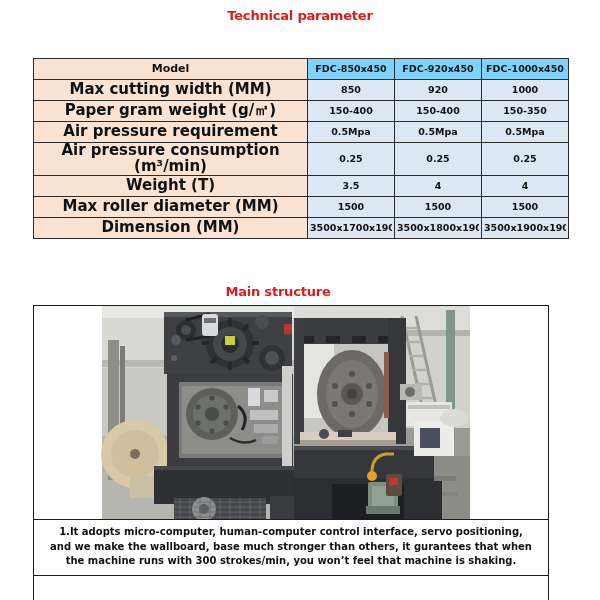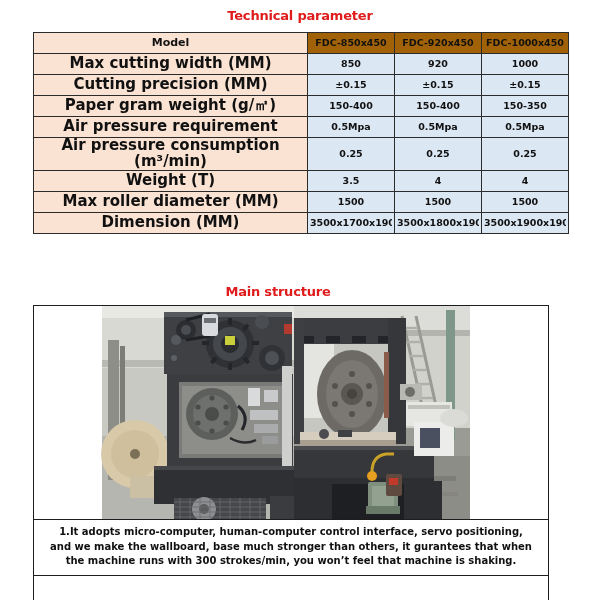--- a/index.html
+++ b/index.html
@@ -37,20 +37,21 @@
     position: absolute;
     left: 33px;
     top: 32px;
     width: 516px;
   }
   table.spec {
     border-collapse: collapse;
     width: 516px;
     table-layout: fixed;
     border: 1.5px solid #2b2b2b;
+    margin-top: 26px;
   }
   table.spec td {
     border: 1.2px solid #2b2b2b;
     padding: 0 2px;
     text-align: center;
     vertical-align: middle;
     font-family: "DejaVu Sans", sans-serif;
     font-weight: bold;
     color: #111111;
     overflow: hidden;
@@ -62,21 +63,21 @@
     width: 269px;
     line-height: 1.05;
   }
   td.val {
     background: #DCE7F4;
     font-size: 9.5px;
     width: 82px;
     line-height: 1.0;
   }
   td.hdr {
-    background: #a16207;
+    background: #7dd3fc;
     font-size: 9.5px;
     line-height: 1.0;
   }
   td.hdr-model {
     background: #FBE3D4;
     font-size: 11px;
   }
   .clip {
     max-height: 20px;
     overflow: hidden;
@@ -150,32 +151,20 @@
           <tr>
             <td class="lbl">Max cutting width (MM)</td>
             <td class="val">
               <span class="clip">850</span>
             </td>
             <td class="val">
               <span class="clip">920</span>
             </td>
             <td class="val">
               <span class="clip">1000</span>
-            </td>
-          </tr>
-          <tr>
-            <td class="lbl">Cutting precision (MM)</td>
-            <td class="val">
-              <span class="clip">±0.15</span>
-            </td>
-            <td class="val">
-              <span class="clip">±0.15</span>
-            </td>
-            <td class="val">
-              <span class="clip">±0.15</span>
             </td>
           </tr>
           <tr>
             <td class="lbl">Paper gram weight (g/㎡)</td>
             <td class="val">
               <span class="clip">150-400</span>
             </td>
             <td class="val">
               <span class="clip">150-400</span>
             </td>

